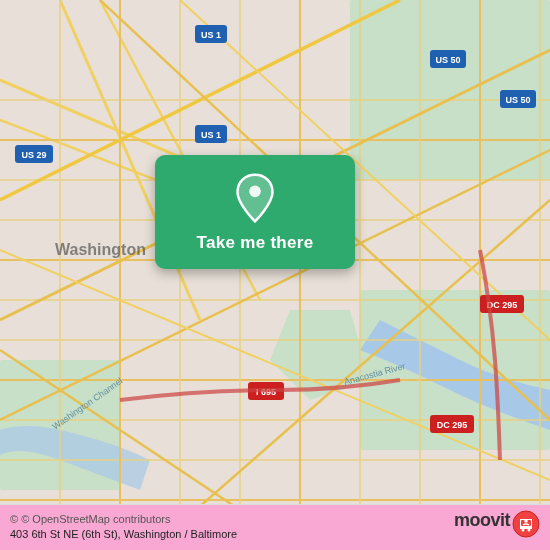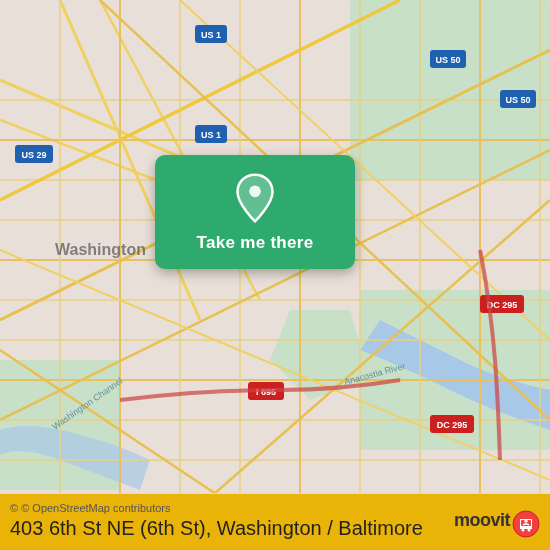--- a/index.html
+++ b/index.html
@@ -53,34 +53,34 @@
       font-size: 17px;
       font-weight: 600;
       letter-spacing: 0.3px;
     }
 
     #bottom-bar {
       position: absolute;
       bottom: 0;
       left: 0;
       width: 100%;
-      background: #eab308;
+      background: #f9a8d4;
       padding: 8px 10px 10px;
       border-top: 1px solid #ddd;
       z-index: 20;
     }
 
     #osm-attribution {
       font-size: 11px;
       color: #555;
       margin-bottom: 3px;
     }
 
     #address-line {
-      font-size: 20px;
+      font-size: 11px;
       font-weight: 500;
       color: #222;
     }
 
     #moovit-logo {
       position: absolute;
       bottom: 12px;
       right: 10px;
       display: flex;
       align-items: flex-start;

